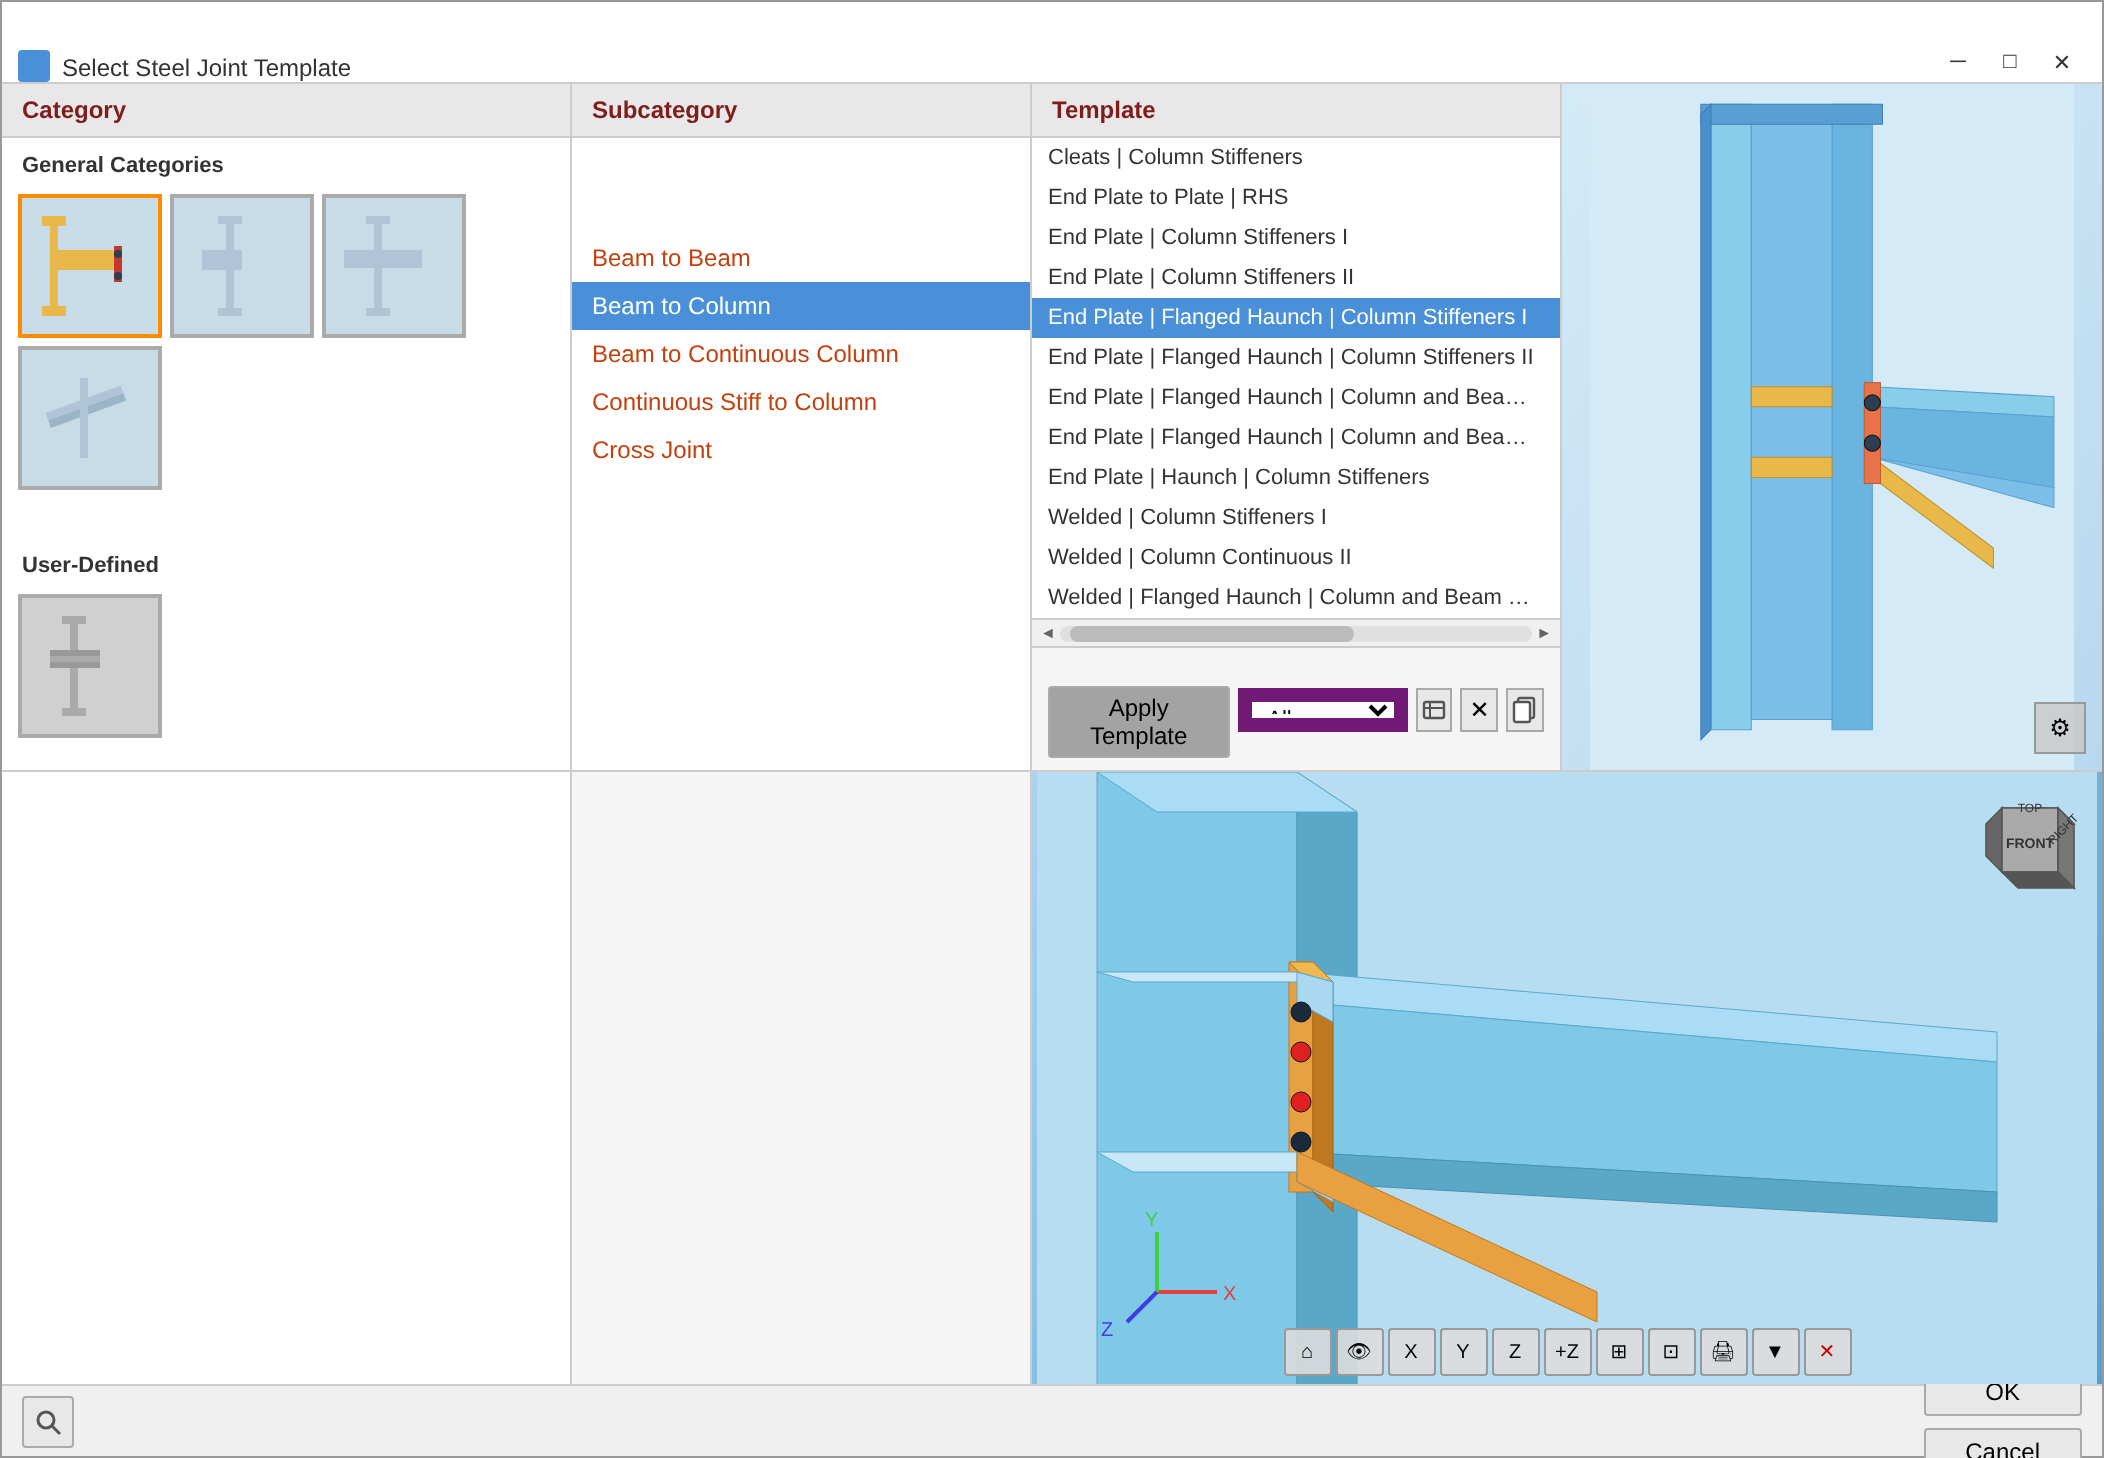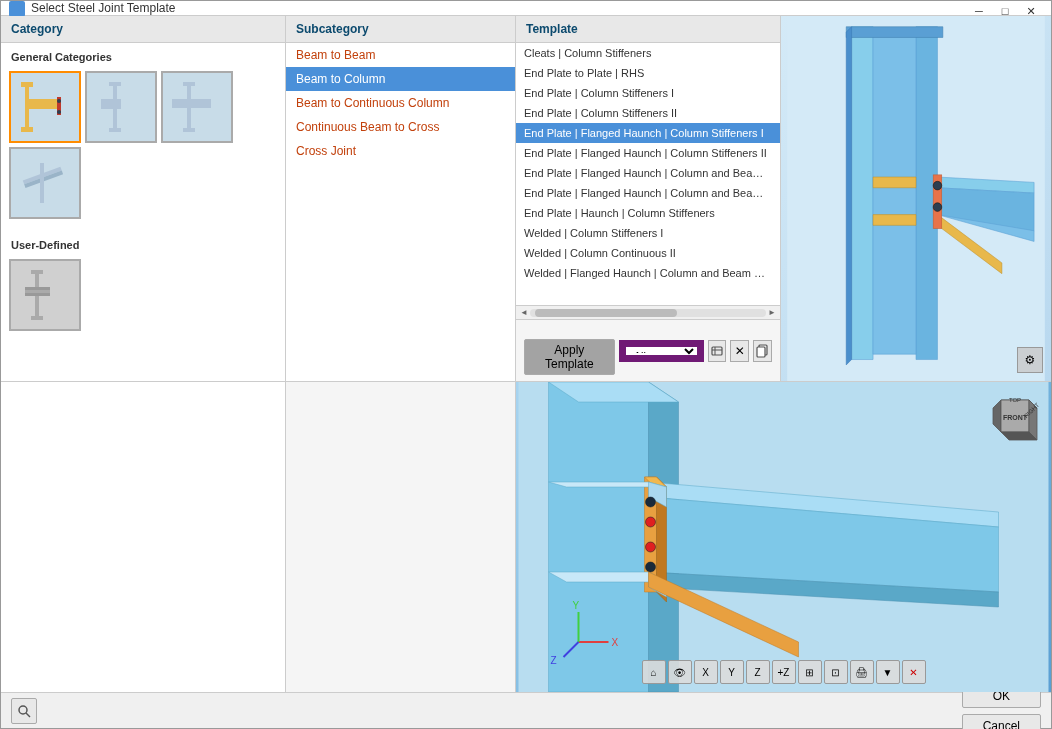--- a/index.html
+++ b/index.html
@@ -10,23 +10,23 @@
       height: 729px;
       background: #f0f0f0;
       border: 1px solid #999;
       display: flex;
       flex-direction: column;
       box-shadow: 2px 2px 8px rgba(0,0,0,0.3);
     }
     
     .title-bar {
       background: #fff;
-      height: 15px;
-      display: flex;
-      align-items: flex-start;
+      height: 41px;
+      display: flex;
+      align-items: flex-end;
       padding: 0 8px;
       border-bottom: 1px solid #ccc;
       flex-shrink: 0;
     }
     
     .title-bar-icon {
       width: 16px;
       height: 16px;
       margin-right: 6px;
       background: #4a90d9;
@@ -80,33 +80,34 @@
       border-right: 1px solid #ccc;
       display: flex;
       flex-direction: column;
       background: #fff;
     }
     
     .panel-header {
       background: #e8e8e8;
       padding: 6px 10px;
       font-weight: 600;
-      color: #0c4a6e;
+      color: #7f1d1d;
       border-bottom: 1px solid #ccc;
       font-size: 12px;
     }
     
     .category-panel {
       width: 285px;
       flex-shrink: 0;
     }
     
     .subcategory-panel {
       width: 230px;
       flex-shrink: 0;
+      gap: 48px;
     }
     
     .template-panel {
       width: 265px;
       flex-shrink: 0;
       justify-content: center;
     }
     
     .preview-panel {
       flex: 1;
@@ -460,21 +461,21 @@
 
           <div class="category-icon-item">
             <svg class="beam-icon" viewBox="0 0 60 60">
               <rect x="10" y="20" width="40" height="4" fill="#b0c4d8" transform="rotate(-20 30 30)"></rect>
               <rect x="10" y="24" width="40" height="4" fill="#9ab4c8" transform="rotate(-20 30 30)"></rect>
               <rect x="25" y="10" width="4" height="40" fill="#b0c4d8"></rect>
             </svg>
           </div>
         </div>
 
-        <div class="category-section-label" style="margin-top: 8px;">User-Defined</div>
+        <div class="category-section-label" style="margin-top: 20px;">User-Defined</div>
 
         <div class="category-icons">
           <div class="category-icon-item" style="background: #d0d0d0;">
             <svg class="beam-icon" viewBox="0 0 60 60">
               <rect x="20" y="5" width="4" height="50" fill="#aaa"></rect>
               <rect x="16" y="5" width="12" height="4" fill="#aaa"></rect>
               <rect x="16" y="51" width="12" height="4" fill="#aaa"></rect>
               <rect x="10" y="25" width="25" height="3" fill="#aaa"></rect>
               <rect x="10" y="22" width="25" height="3" fill="#999"></rect>
               <rect x="10" y="28" width="25" height="3" fill="#999"></rect>
@@ -482,21 +483,21 @@
           </div>
         </div>
       </div>
 
       <div class="panel subcategory-panel">
         <div class="panel-header">Subcategory</div>
         <div class="subcategory-list">
           <div class="subcategory-item">Beam to Beam</div>
           <div class="subcategory-item selected">Beam to Column</div>
           <div class="subcategory-item">Beam to Continuous Column</div>
-          <div class="subcategory-item">Continuous Beam to Cross</div>
+          <div class="subcategory-item">Continuous Stiff to Column</div>
           <div class="subcategory-item">Cross Joint</div>
         </div>
       </div>
 
       <div class="panel template-panel">
         <div class="panel-header">Template</div>
         <div class="template-list">
           <div class="template-item">Cleats | Column Stiffeners</div>
           <div class="template-item">End Plate to Plate | RHS</div>
           <div class="template-item">End Plate | Column Stiffeners I</div>

